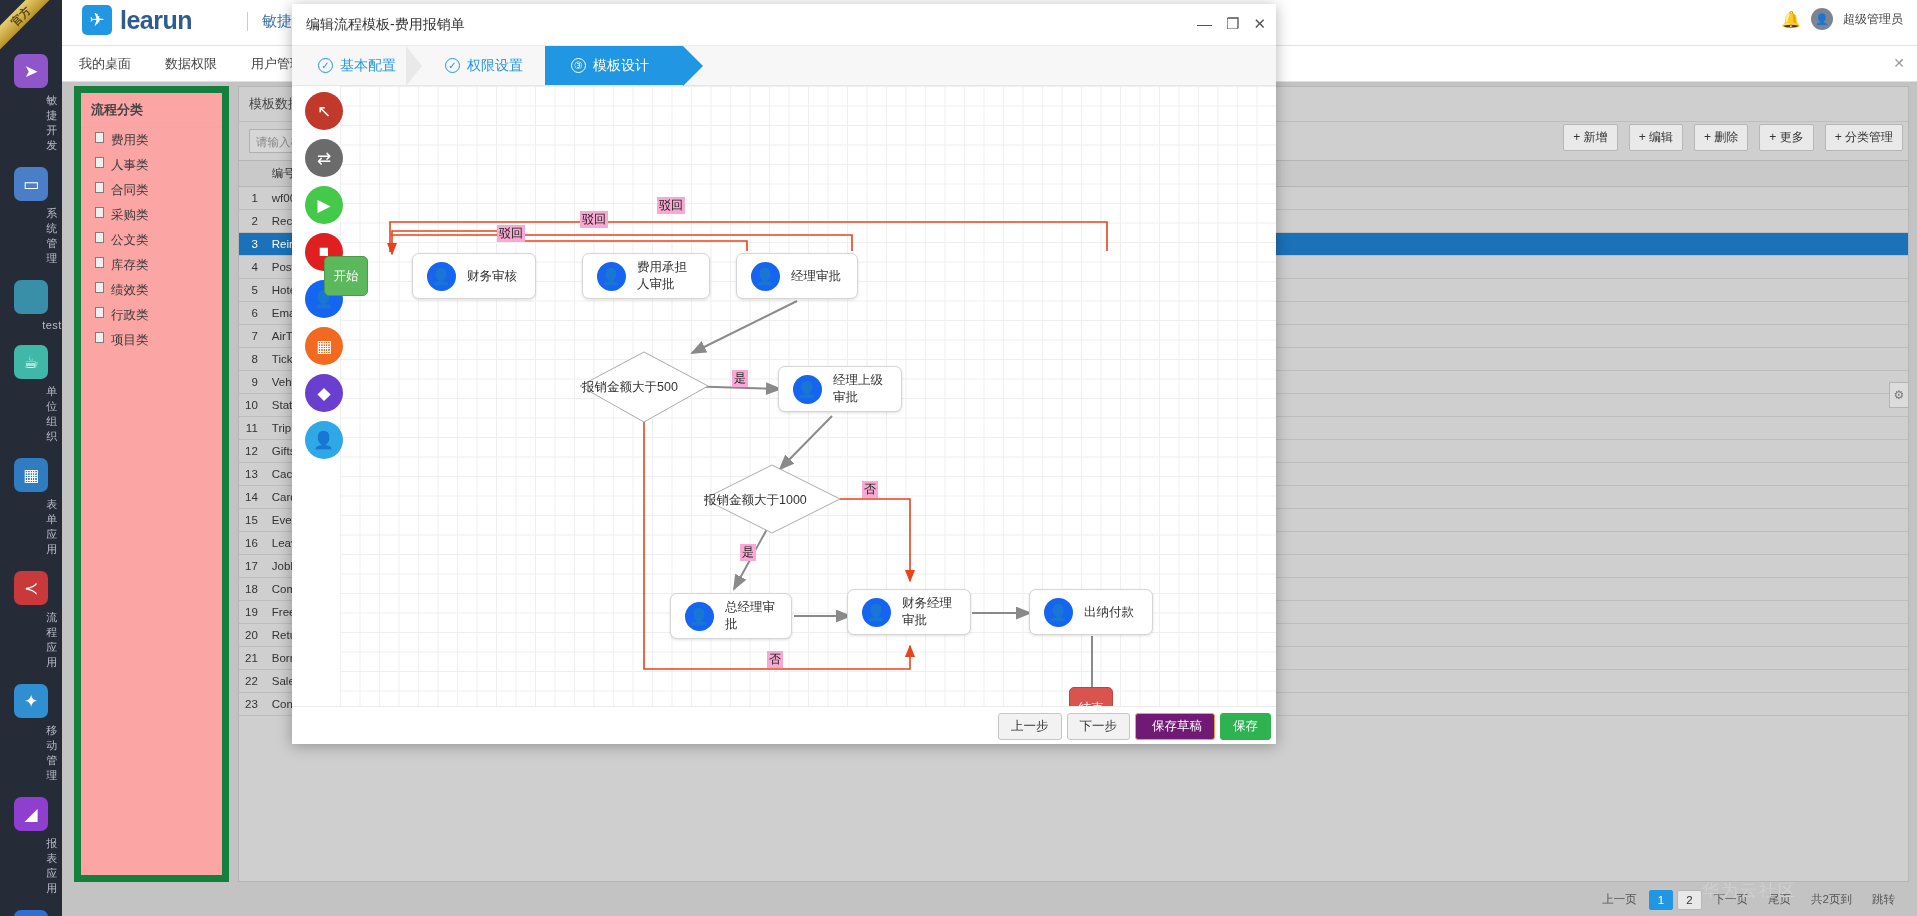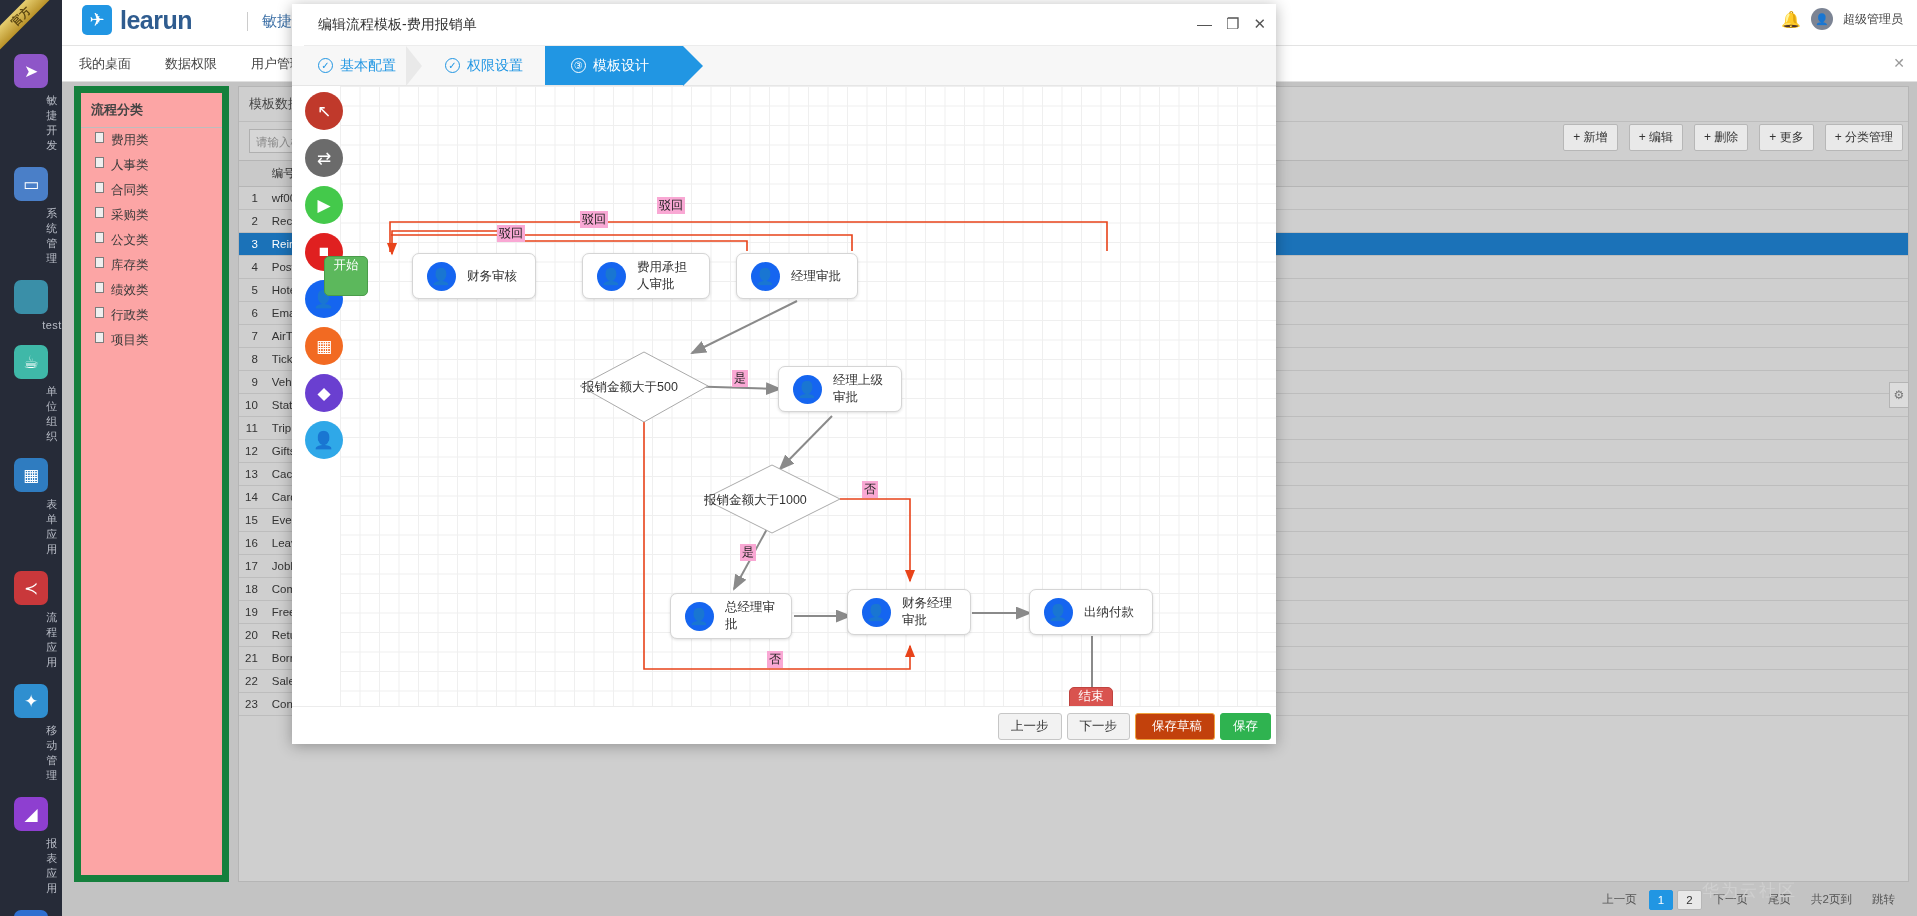--- a/index.html
+++ b/index.html
@@ -80,21 +80,21 @@
   .pg.on { background:#2196e3; border-color:#2196e3; color:#fff; }
   .pg.plain { background:transparent; border:none; color:#555; }
 
   #wm { position:absolute; right:120px; bottom:14px; font-size:17px; color:#cfcfcf;
         letter-spacing:2px; }
 
   
   #modal { position:absolute; left:292px; top:4px; width:984px; height:740px;
            background:#fff; box-shadow:0 2px 14px rgba(0,0,0,.3); }
   #m-title { height:42px; border-bottom:1px solid #ececec; padding:12px 14px;
-             font-size:14px; color:#333;margin-left:12px; }
+             font-size:14px; color:#333; }
   #m-ctrl { position:absolute; right:10px; top:11px; display:flex; gap:14px; color:#555; font-size:15px; }
 
   #steps { height:40px; display:flex; background:#f7f7f7; border-bottom:1px solid #e6e6e6; }
   .step { display:flex; align-items:center; gap:7px; padding:0 22px 0 26px;
           font-size:14px; color:#2196e3; position:relative; }
   .step .chk { width:15px; height:15px; border:1px solid #2196e3; border-radius:50%;
                font-size:10px; display:flex; align-items:center; justify-content:center; }
   .step.active { background:#2196e3; color:#fff; padding-right:34px; }
   .step.active .chk { border-color:#fff; color:#fff; }
   .step.active:after { content:""; position:absolute; right:-20px; top:0;
@@ -114,30 +114,30 @@
   #palette { position:absolute; left:8px; top:6px; width:48px; }
   .pal { width:38px; height:38px; border-radius:50%; margin:0 auto 9px;
          display:flex; align-items:center; justify-content:center; color:#fff; font-size:17px; }
 
   #flow { position:absolute; left:0; top:0; width:936px; height:620px; }
   .node { position:absolute; background:#fff; border:1px solid #d5d5d5; border-radius:7px;
           box-shadow:0 1px 3px rgba(0,0,0,.13); display:flex; align-items:center;
           padding:0 14px; gap:11px; font-size:12.5px; color:#333; height:46px; }
   .uic { width:29px; height:29px; border-radius:50%; background:#1565f0; color:#fff;
          font-size:16px; display:flex; align-items:center; justify-content:center; flex:none; }
-  .term { position:absolute; border-radius:5px; display:flex; align-items:flex-start;
+  .term { position:absolute; border-radius:5px; display:flex; align-items:center;
           justify-content:center; color:#fff; font-size:12.5px; }
   .dia-lb { position:absolute; font-size:12.5px; color:#333; white-space:nowrap; }
   .edge-lb { position:absolute; font-size:12px; color:#222; background:#f9a8d4; padding:0 2px; }
 
   #m-foot { position:absolute; left:0; right:0; bottom:0; height:38px;
             border-top:1px solid #ececec; background:#fff; }
   #m-foot .fb { float:right; margin:6px 5px 0 0; font-size:12.5px; padding:4px 12px;
                 border-radius:3px; border:1px solid #c6c6c6; background:#f2f2f2; color:#333; }
-  #m-foot .fb.orange { background:#c2410c; border-color:#f0a23c; color:#fff;padding-left:16px; }
+  #m-foot .fb.orange { background:#701a75; border-color:#f0a23c; color:#fff;padding-left:16px; }
   #m-foot .fb.green { background:#2fb350; border-color:#2fb350; color:#fff; }
 </style>
 </head>
 <body>
 
 <div id="rail">
   <div id="ribbon">官方</div>
   <div style="height:40px"></div>
   <div id="rail-items">
       <div class="rail-item">

